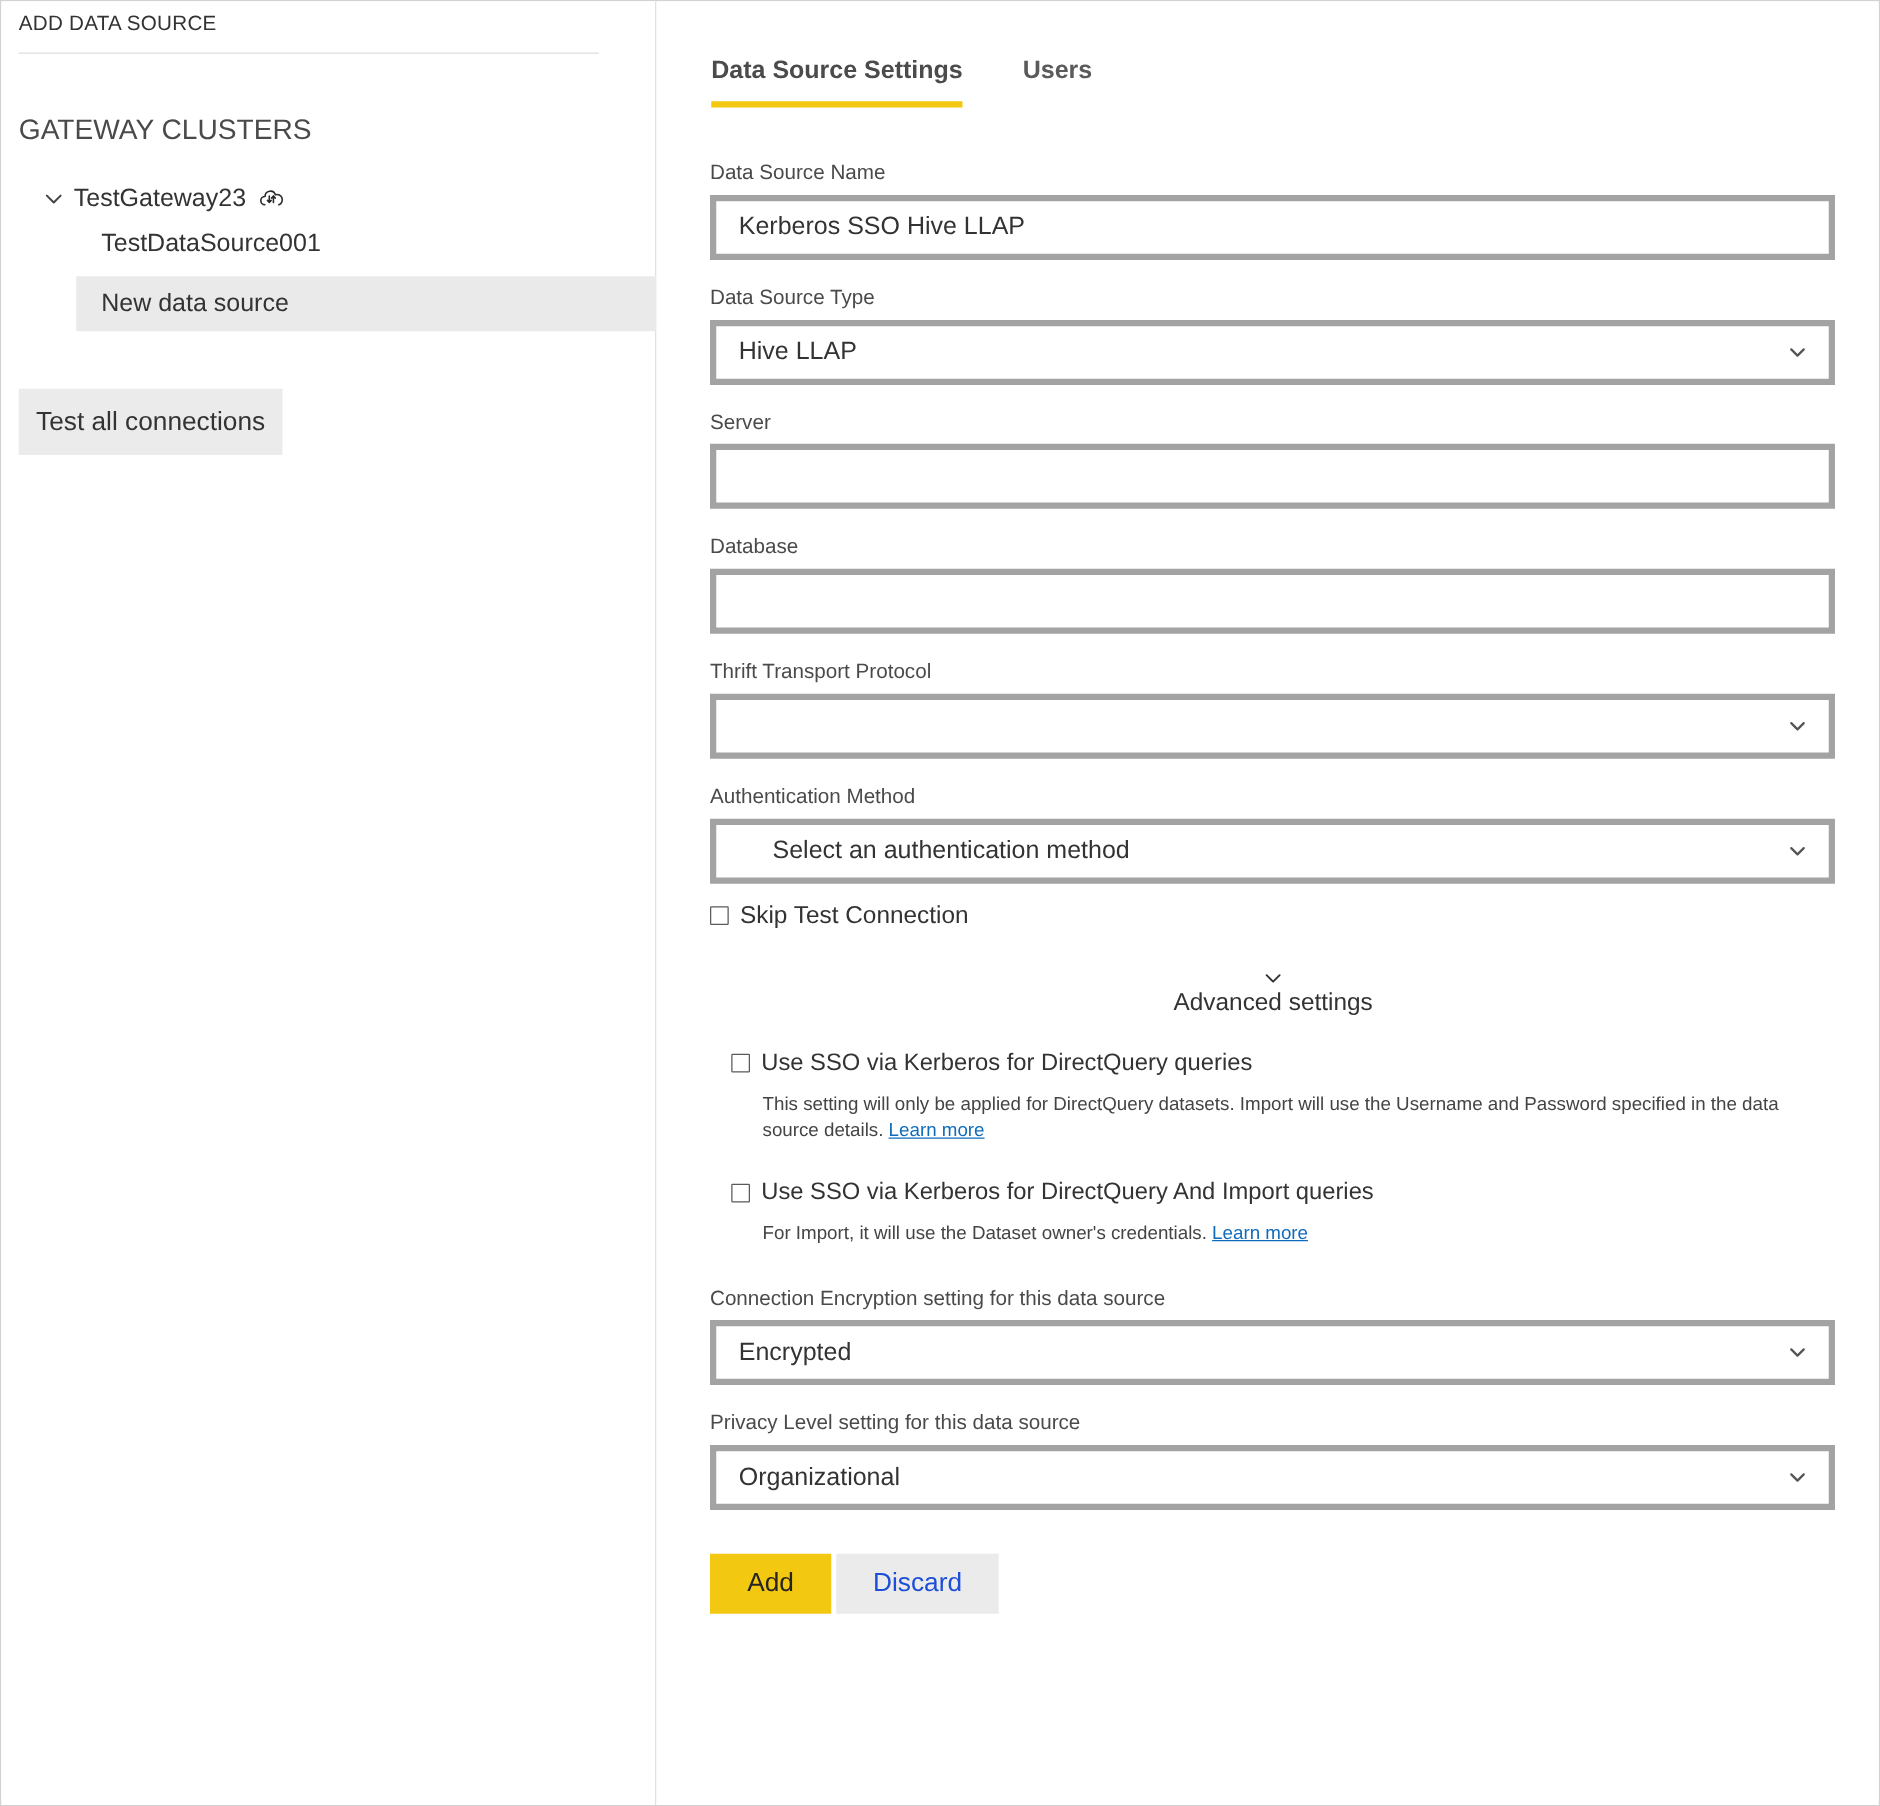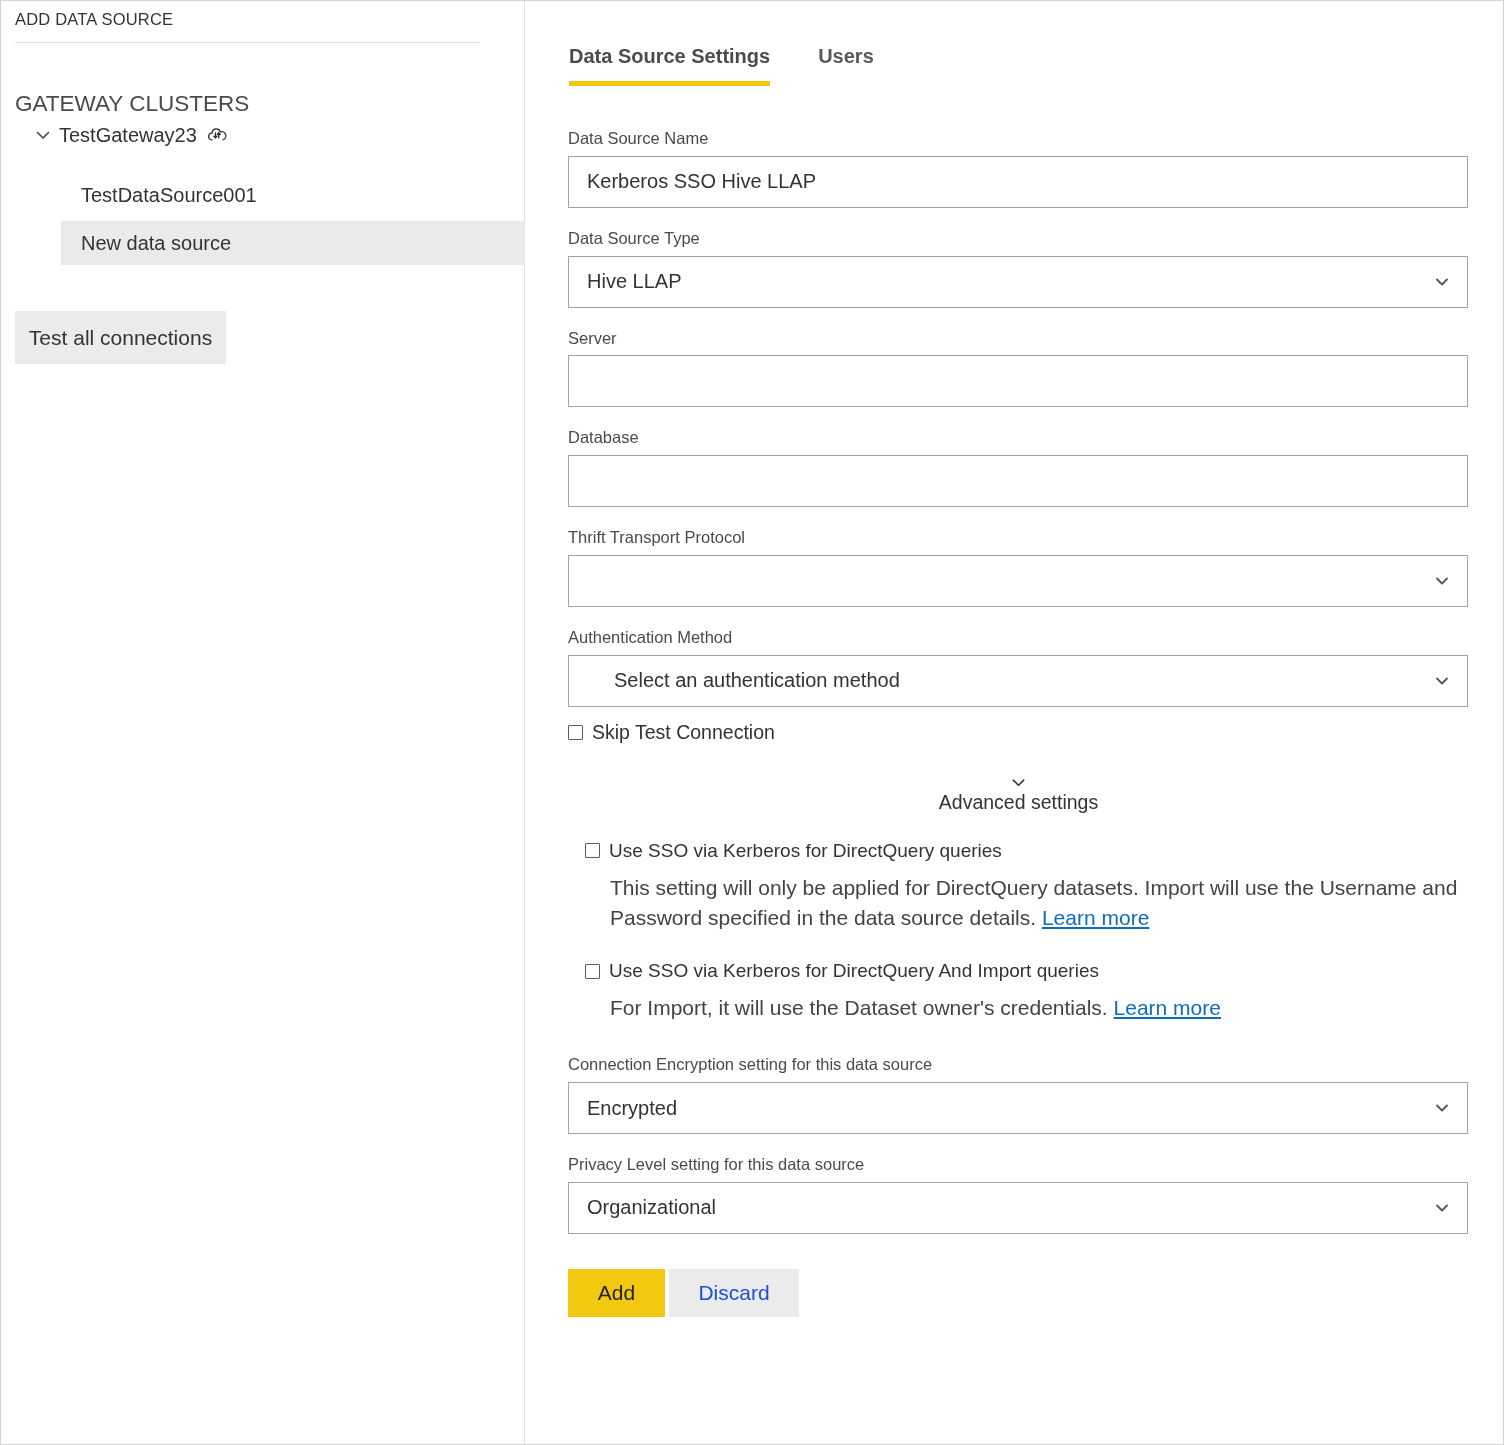--- a/index.html
+++ b/index.html
@@ -50,21 +50,21 @@
     position: absolute;
     left: 14px; top: 90px;
     font-size: 22.5px;
     color: #4a4a4a;
     font-weight: 400;
     white-space: nowrap;
   }
 
   .tree-gateway {
     position: absolute;
-    left: 0px; top: 116px;
+    left: 0px; top: 140px;
     width: 523px;
     height: 36px;
     display: flex;
     align-items: center;
     cursor: pointer;
   }
   .chev-wrap {
     width: 32px;
     margin-left: 26px;
     display: flex;
@@ -160,21 +160,21 @@
   .field-label {
     font-size: 16.5px;
     color: #4a4a4a;
     margin-bottom: 7px;
     line-height: 1.2;
   }
   .field-box {
     position: relative;
     width: 900px;
     height: 52px;
-    border: 1px solid #a3a3a3;
+    border: 5px solid #a3a3a3;
     background: #ffffff;
     display: flex;
     align-items: center;
     padding: 0 18px;
     font-size: 20px;
     color: #333333;
     margin-bottom: 21px;
     cursor: text;
   }
   .field-box.select { cursor: pointer; padding-right: 46px; }
@@ -223,21 +223,21 @@
   .adv-toggle-label {
     font-size: 19.5px;
     color: #333333;
     margin-left: 1px;
     white-space: nowrap;
   }
 
   .adv-body { margin-top: 26px; padding-left: 17px; }
   .adv-body .cb-label { font-size: 19px; }
   .helper-text {
-    font-size: 21px;
+    font-size: 15px;
     color: #444444;
     line-height: 1.42;
     margin-top: 11px;
     margin-left: 25px;
     max-width: 918px;
   }
   .helper-text a {
     color: #0f6cbd;
     text-decoration: underline;
   }

